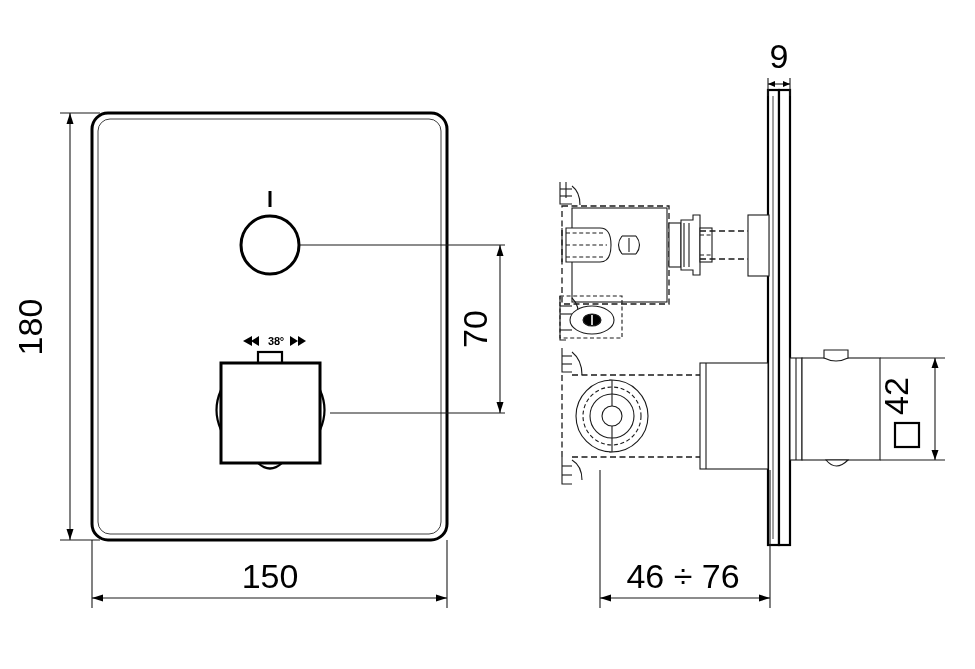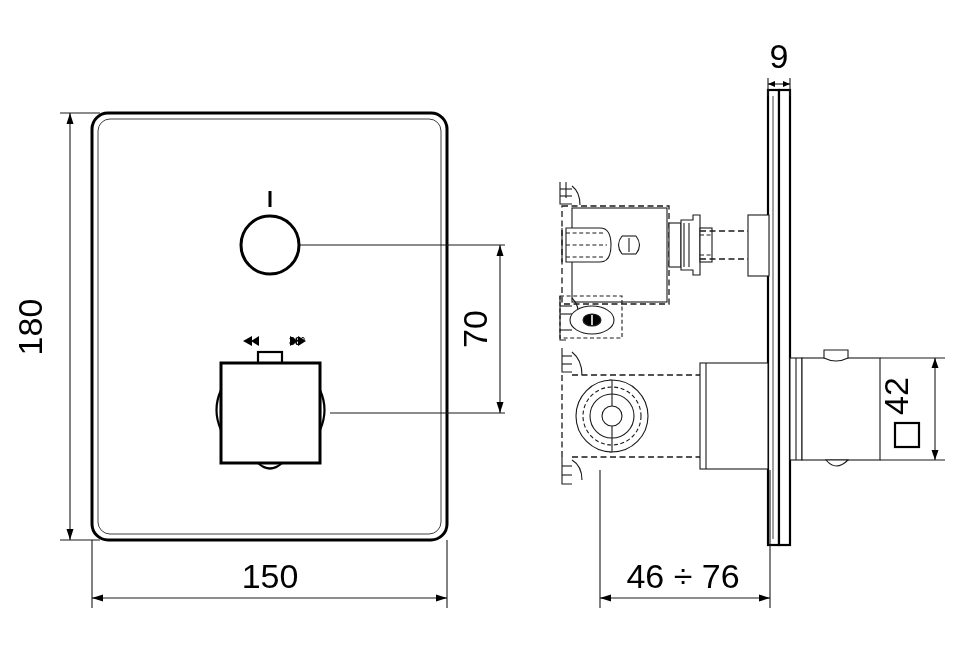--- a/index.html
+++ b/index.html
@@ -248,15 +248,15 @@
       <polygon class="blk" points="600,598 611,594.5 611,601.5"></polygon>
       <polygon class="blk" points="770,598 759,594.5 759,601.5"></polygon>
       <text class="dimtext" x="683" y="588" text-anchor="middle">46 ÷ 76</text>
     </g>
 
   </svg>
 
   <div style="position:absolute; left:260px; top:333px; width:32px;
               text-align:center; font-family:'Liberation Sans', sans-serif;
               font-size:11px; font-weight:bold; color:#000; line-height:16px;
-              letter-spacing:-0.2px;padding-left:21px;">38°</div>
+              letter-spacing:-0.2px;">38°</div>
 
 </div>
 
 </body></html>

